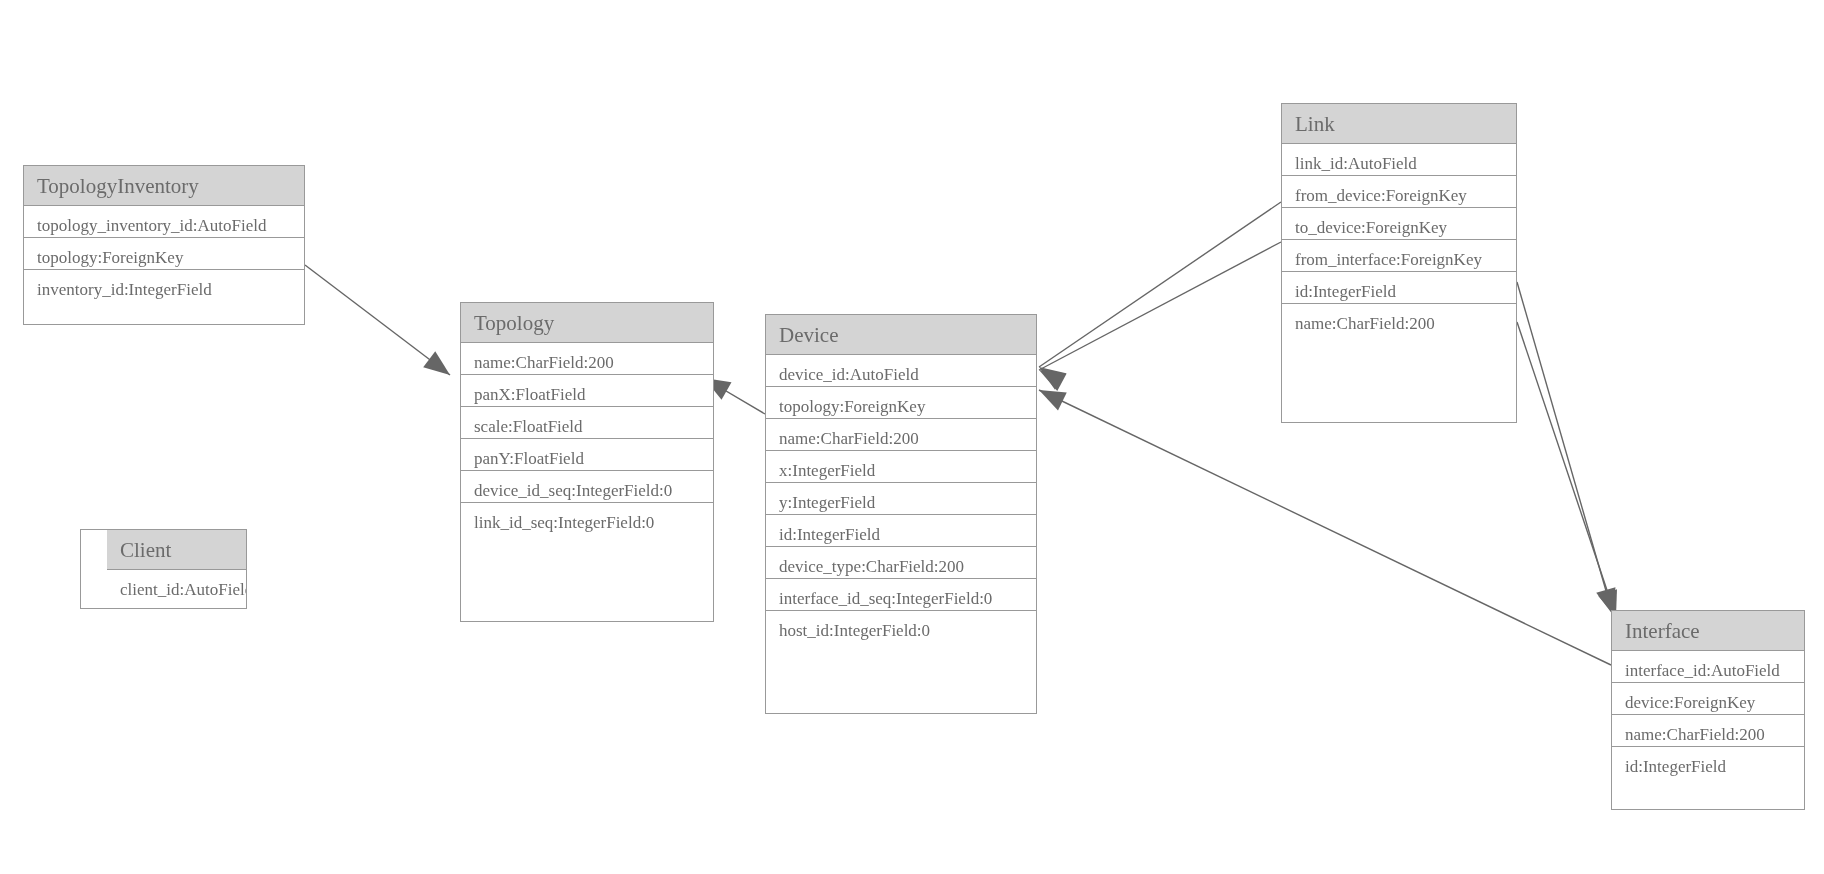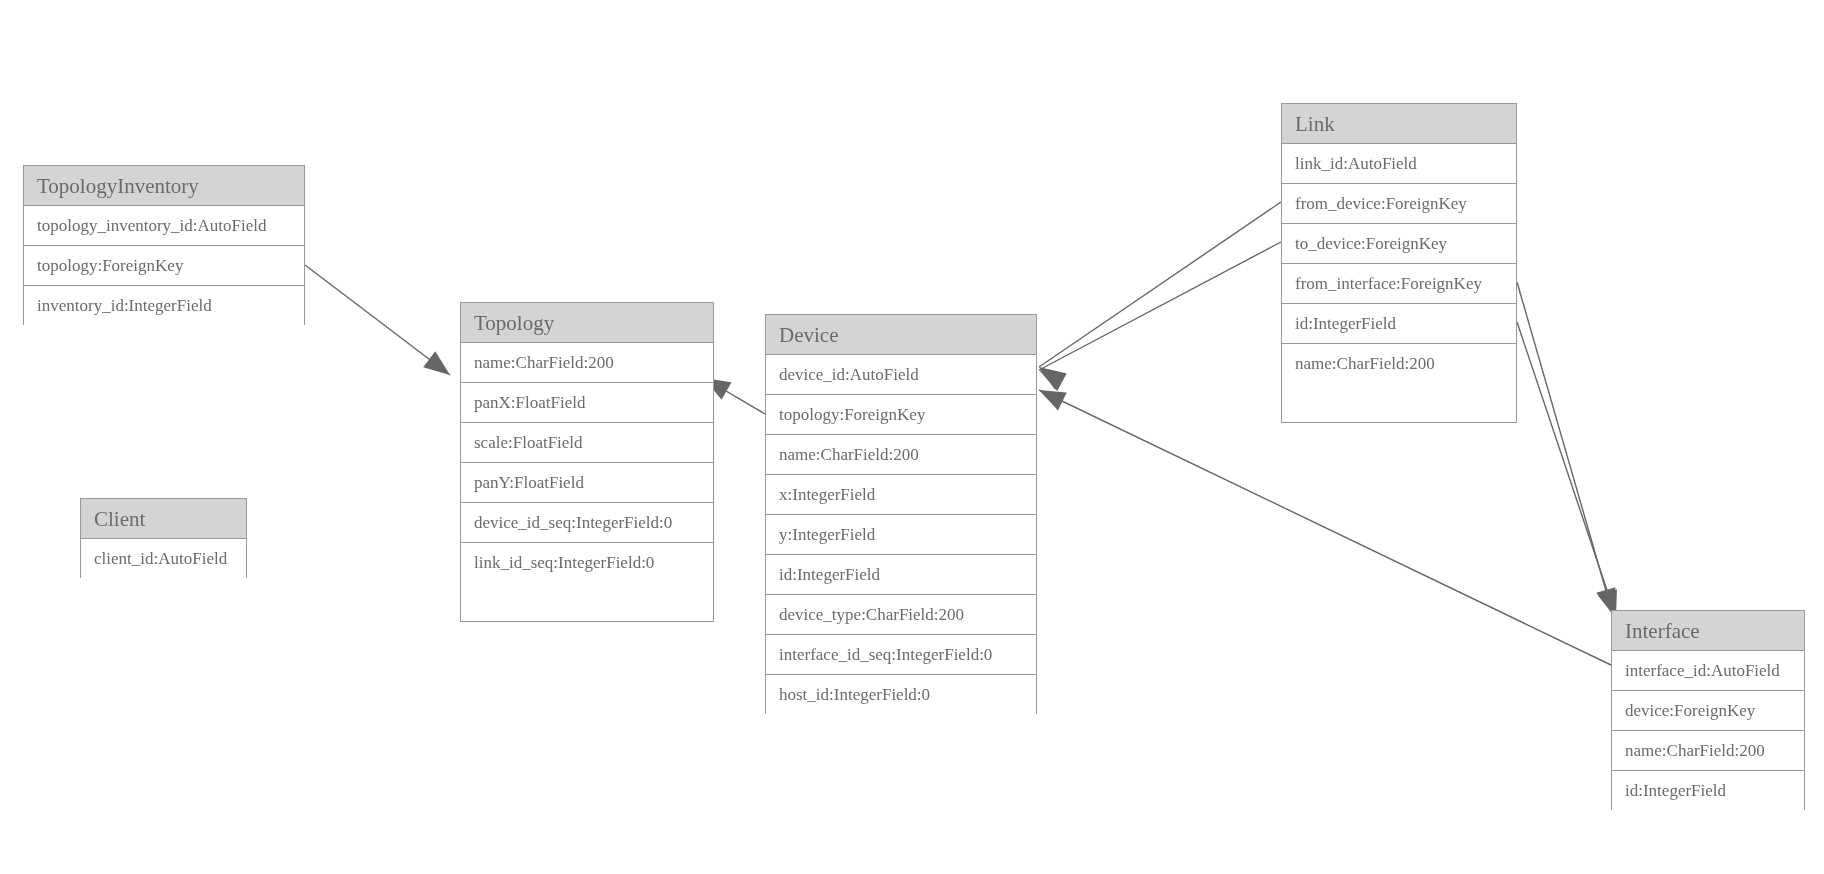--- a/index.html
+++ b/index.html
@@ -39,21 +39,21 @@
     color: #6b6b6b;
     font-size: 21px;
     line-height: 40px;
     height: 40px;
     padding: 0 0 0 13px;
     white-space: nowrap;
     overflow: hidden;
   }
   .uml-row {
     box-sizing: border-box;
-    height: 40px;
+    height: 32px;
     line-height: 40px;
     color: #6b6b6b;
     font-size: 17px;
     padding: 0 10px 0 13px;
     border-bottom: 1px solid #999999;
     white-space: nowrap;
     overflow: hidden;
     background: #ffffff;
   }
   .uml-row:last-child {
@@ -96,21 +96,21 @@
       </g>
     </svg>
 
   <div id="classes">
       <div class="uml-class" style="left: 23px; top: 165px; width: 282px; height: 160px;">
         <div class="uml-header">TopologyInventory</div>
         <div class="uml-row">topology_inventory_id:AutoField</div>
         <div class="uml-row">topology:ForeignKey</div>
         <div class="uml-row">inventory_id:IntegerField</div>
       </div>
-      <div class="uml-class" style="left: 80px; top: 498px; width: 167px; height: 80px;">
+      <div class="uml-class" style="left: 80px; top: 529px; width: 167px; height: 80px; padding-left: 26px;">
         <div class="uml-header">Client</div>
         <div class="uml-row">client_id:AutoField</div>
       </div>
       <div class="uml-class" style="left: 448px; top: 302px; width: 254px; height: 320px; margin-left: 12px;">
         <div class="uml-header">Topology</div>
         <div class="uml-row">name:CharField:200</div>
         <div class="uml-row">panX:FloatField</div>
         <div class="uml-row">scale:FloatField</div>
         <div class="uml-row">panY:FloatField</div>
         <div class="uml-row">device_id_seq:IntegerField:0</div>

